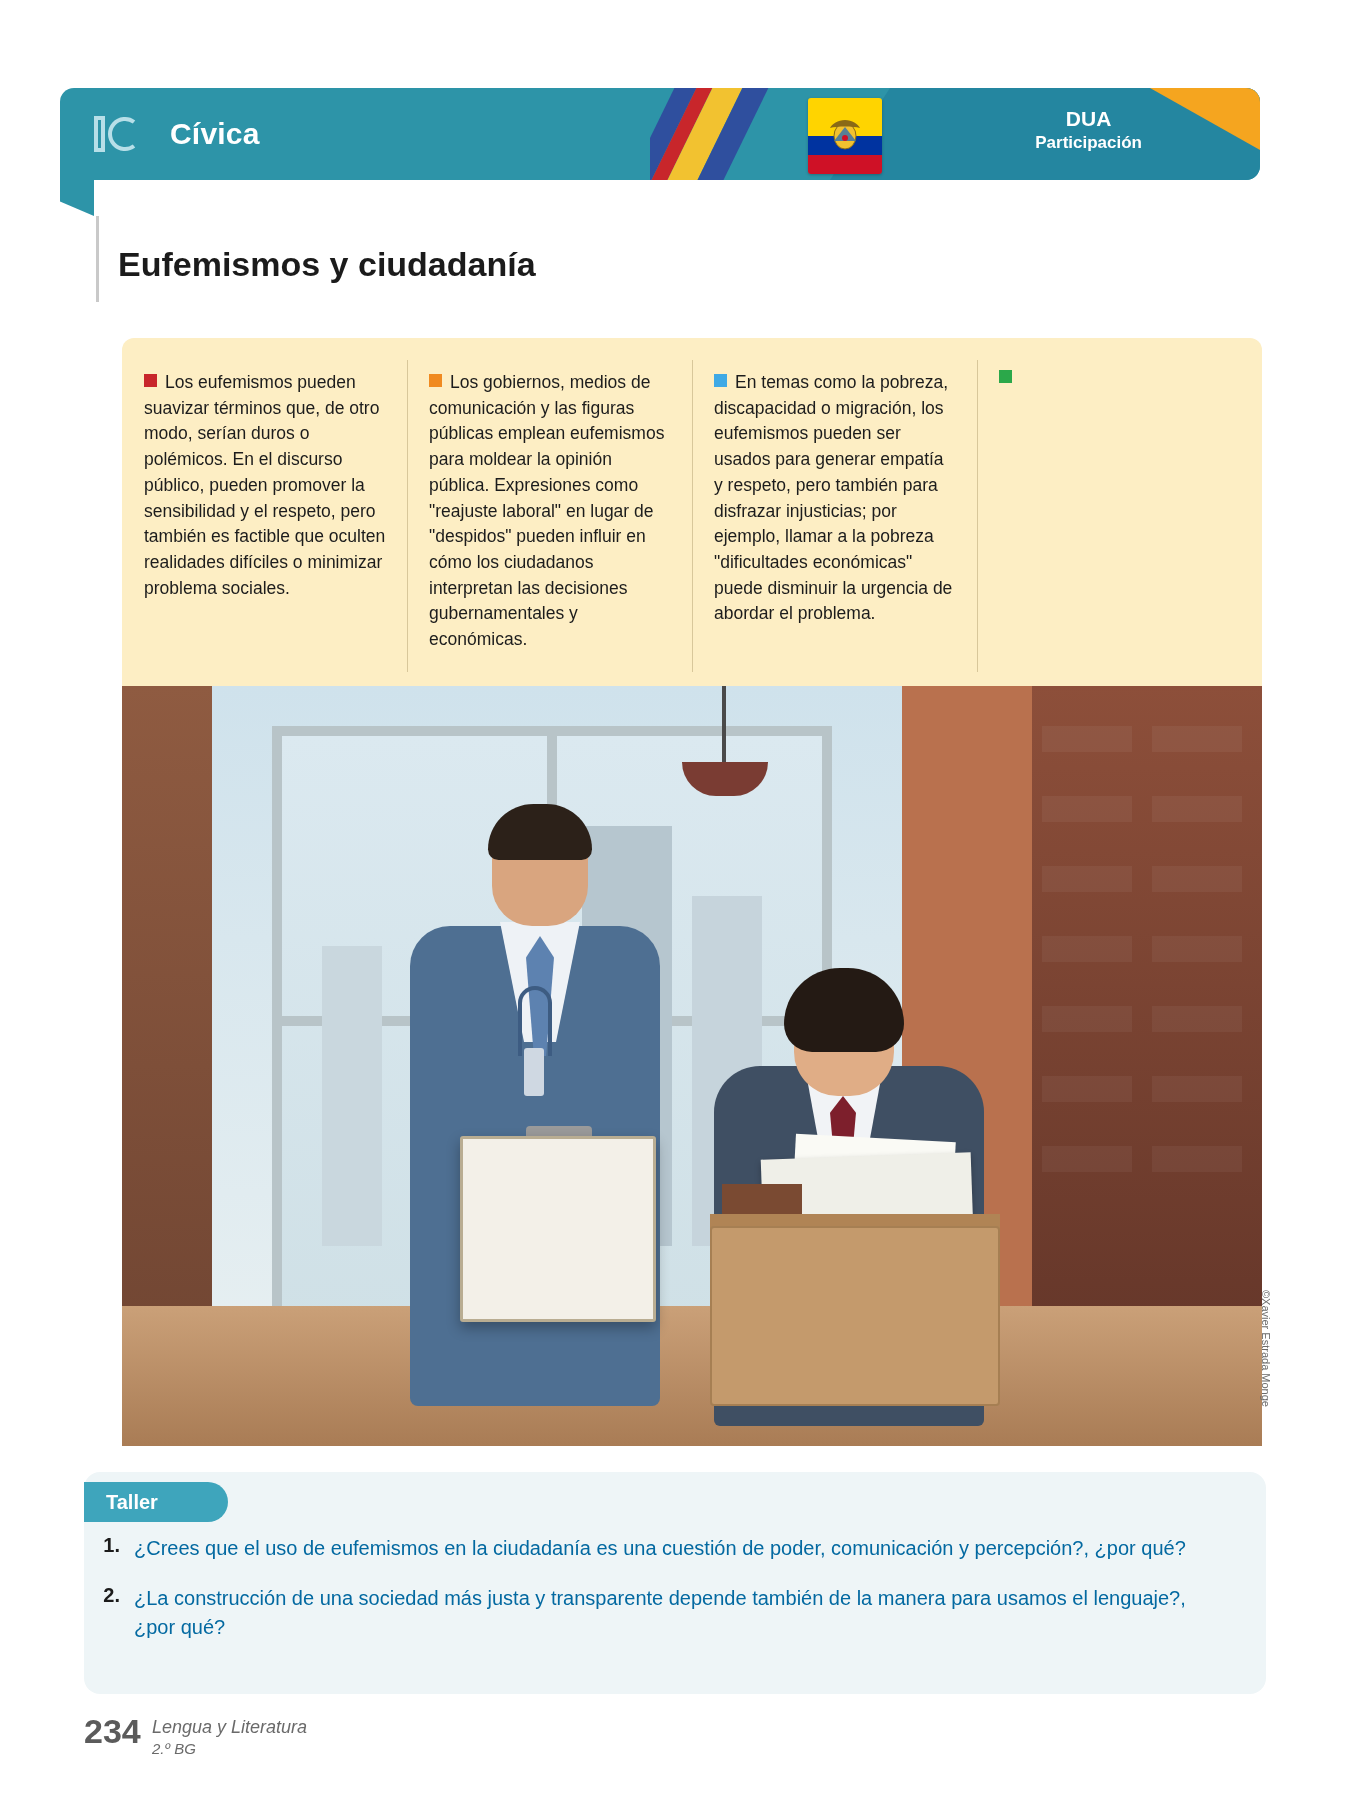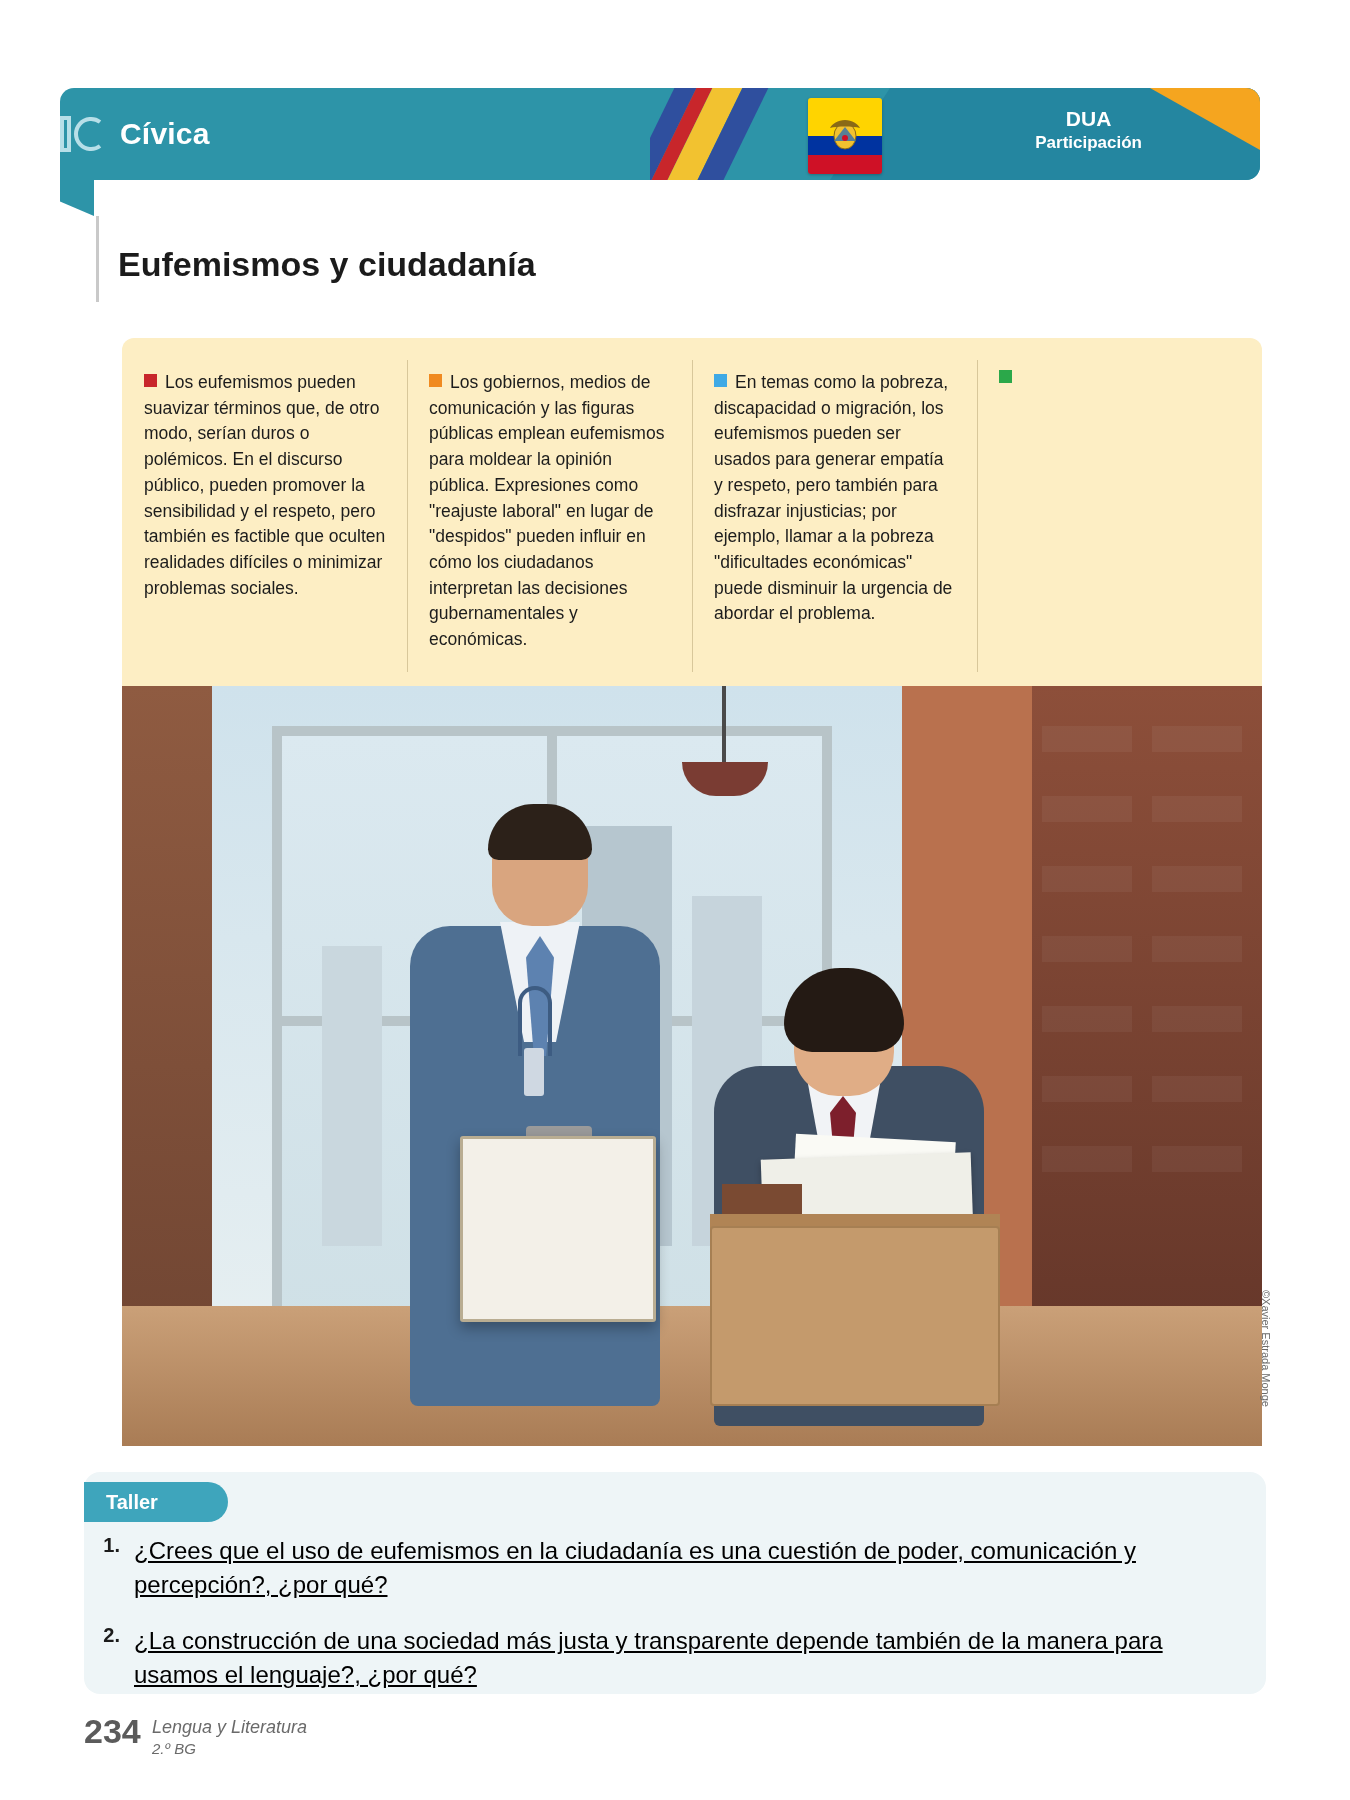--- a/index.html
+++ b/index.html
@@ -35,20 +35,22 @@
     height: 36px;
     background: #2d94a8;
     clip-path: polygon(0 0, 100% 0, 100% 100%, 0 60%);
   }
   .header-left {
     position: absolute;
     left: 0; top: 0;
     height: 92px;
     display: flex;
     align-items: center;
+    padding-left: 34px;
+    gap: 16px;
   }
   .ic-logo {
     width: 60px; height: 40px;
     display: flex; align-items: center; gap: 2px;
     opacity: .95;
   }
   .ic-logo svg { display:block; }
   .subject-title {
     color: #ffffff;
     font-size: 30px;
@@ -215,25 +217,24 @@
   }
   .q-num {
     width: 42px;
     text-align: right;
     padding-right: 14px;
     font-size: 20px;
     font-weight: bold;
     color: #1b1b1b;
   }
   .q-text {
-    font-size: 24px;
+    font-size: 20px;
     line-height: 1.42;
-    color: #000000;
+    color: #0369a1;
     max-width: 1090px;
-    text-decoration: underline;
   }
 
   
   .folio {
     position: absolute;
     left: 84px; top: 1712px;
     font-size: 34px;
     font-weight: bold;
     color: #5b5b5b;
   }
@@ -323,21 +324,21 @@
       <div class="dua-sub">Participación</div>
     </div>
   </div>
   <div class="header-tail"></div>
 
   <div class="title-rule"></div>
   <h1 class="page-title">Eufemismos y ciudadanía</h1>
 
   <div class="ideas">
     <div class="idea-col">
-      <span class="bullet" style="background:#c8262b"></span><span class="idea-text">Los eufemismos pueden suavizar términos que, de otro modo, serían duros o polémicos. En el discurso público, pueden promover la sensibilidad y el respeto, pero también es factible que oculten realidades difíciles o minimizar problemas sociales.</span>
+      <span class="bullet" style="background:#c8262b"></span><span class="idea-text">Los eufemismos pueden suavizar términos que, de otro modo, serían duros o polémicos. En el discurso público, pueden promover la sensibilidad y el respeto, pero también es factible que oculten realidades difíciles o minimizar problema sociales.</span>
     </div>
     <div class="idea-col">
       <span class="bullet" style="background:#f08a20"></span><span class="idea-text">Los gobiernos, medios de comunicación y las figuras públicas emplean eufemismos para moldear la opinión pública. Expresiones como "reajuste laboral" en lugar de "despidos" pueden influir en cómo los ciudadanos interpretan las decisiones gubernamentales y económicas.</span>
     </div>
     <div class="idea-col">
       <span class="bullet" style="background:#3fa9e5"></span><span class="idea-text">En temas como la pobreza, discapacidad o migración, los eufemismos pueden ser usados para generar empatía y respeto, pero también para disfrazar injusticias; por ejemplo, llamar a la pobreza "dificultades económicas" puede disminuir la urgencia de abordar el problema.</span>
     </div>
     <div class="idea-col">
       <span class="bullet" style="background:#2ba84a"></span>
     </div>

